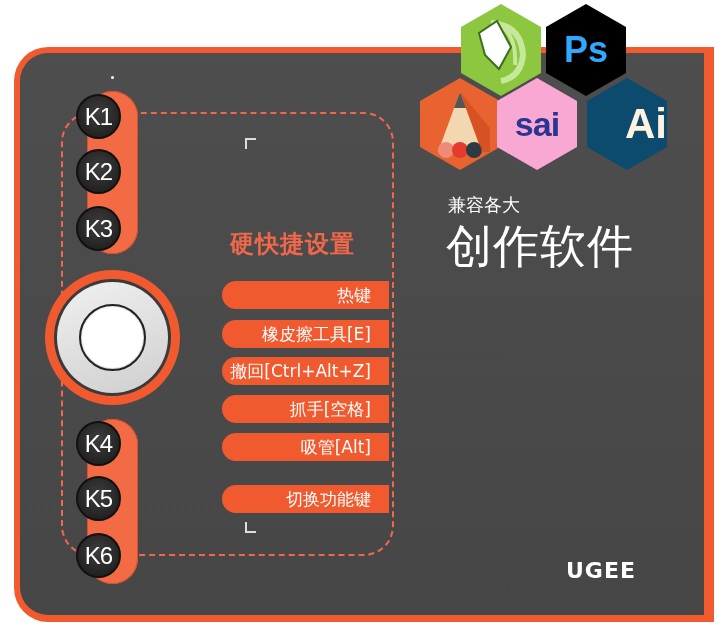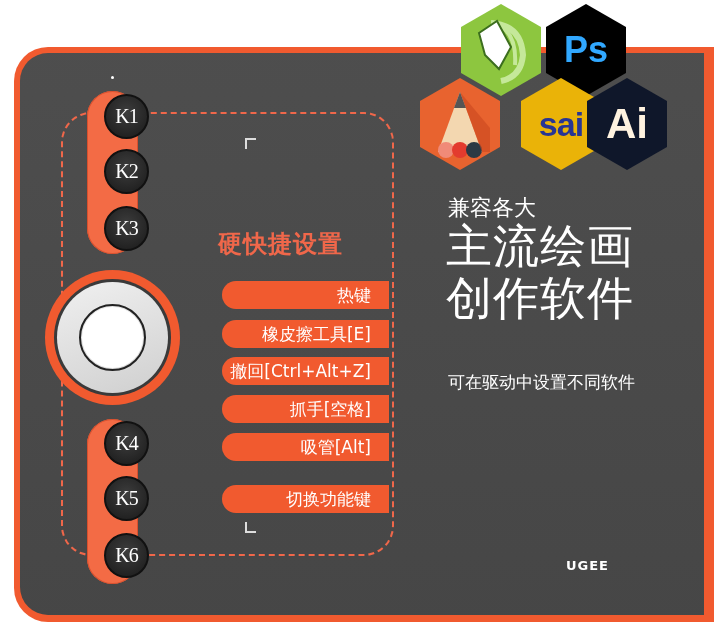--- a/index.html
+++ b/index.html
@@ -8,41 +8,41 @@
   .tablet-inner{position:absolute;left:20px;top:53px;width:684px;height:562px;background:#4a4a4a;border-radius:28px 0 0 28px;}
   .tablet-shade{position:absolute;left:20px;top:53px;width:684px;height:562px;border-radius:28px 0 0 28px;background:linear-gradient(180deg,rgba(255,255,255,0.02),rgba(0,0,0,0.05));}
   .dot{position:absolute;left:111px;top:76px;width:3px;height:3px;background:#fff;border-radius:50%;}
   .work-area{position:absolute;left:61px;top:112px;width:333px;height:444px;border:2px dashed #f0674a;border-radius:30px;box-sizing:border-box;}
   .corner{position:absolute;width:9px;height:9px;border-color:#ddd;border-style:solid;}
   .corner.tl{left:245px;top:138px;border-width:2px 0 0 2px;}
   .corner.bl{left:245px;top:522px;border-width:0 0 2px 2px;}
   .pill{position:absolute;left:87px;width:51px;background:#f36b45;border-radius:26px;box-shadow:0 0 0 1px #d9502e inset;}
   .pill.top{top:91px;height:163px;}
   .pill.bottom{top:419px;height:165px;}
-  .key{position:absolute;left:104px;width:45px;height:45px;border-radius:50%;background:radial-gradient(circle at 50% 40%,#3d3d3d,#222 75%);border:2px solid #111;box-sizing:border-box;color:#fff;font-size:20px;display:flex;align-items:center;justify-content:center;font-family:Liberation Serif, serif;letter-spacing:-1px;}
+  .key{position:absolute;left:76px;width:45px;height:45px;border-radius:50%;background:radial-gradient(circle at 50% 40%,#3d3d3d,#222 75%);border:2px solid #111;box-sizing:border-box;color:#fff;font-size:24px;display:flex;align-items:center;justify-content:center;font-family:Liberation Sans, sans-serif;letter-spacing:-1px;}
   .ring-outer{position:absolute;left:45px;top:270px;width:135px;height:135px;border-radius:50%;background:#f15a2f;}
   .ring-dark{position:absolute;left:54px;top:279px;width:117px;height:117px;border-radius:50%;background:#3a3a3a;}
   .ring-gray{position:absolute;left:57px;top:282px;width:111px;height:111px;border-radius:50%;background:linear-gradient(160deg,#f0f0f0,#cfcfcf);}
   .ring-line{position:absolute;left:79px;top:304px;width:67px;height:67px;border-radius:50%;border:2px solid #222;box-sizing:border-box;}
   .ring-center{position:absolute;left:82px;top:307px;width:61px;height:61px;border-radius:50%;background:#fff;}
-  .section-title{position:absolute;left:218px;top:228px;color:#f0674a;font-size:24px;font-weight:bold;letter-spacing:1px;}
+  .section-title{position:absolute;left:230px;top:228px;color:#f0674a;font-size:24px;font-weight:bold;letter-spacing:1px;}
   .fn{position:absolute;left:222px;width:167px;height:28px;background:#f15a2f;border-radius:14px 0 0 14px;color:#fff;font-size:17px;text-align:right;padding-right:18px;box-sizing:border-box;line-height:28px;white-space:nowrap;}
   .hex{position:absolute;width:80px;height:92px;clip-path:polygon(50% 0,100% 25%,100% 75%,50% 100%,0 75%,0 25%);display:flex;align-items:center;justify-content:center;}
   .hex.corel{left:461px;top:4px;background:#8dc63f;}
   .hex.ps{left:546px;top:4px;background:#000000;}
   .hex.sketch{left:420px;top:78px;background:#e8632f;}
-  .hex.sai{left:521px;top:78px;background:#eab308;align-items:center;}
-  .hex.ai{left:587px;top:78px;background:#0f172a;}
+  .hex.sai{left:497px;top:78px;background:#f9a8d4;align-items:center;}
+  .hex.ai{left:587px;top:78px;background:#0c4a6e;justify-content:flex-end;}
   .ps-text{color:#31a8ff;font-size:36px;font-weight:bold;font-family:"Liberation Sans",sans-serif;}
   .ai-text{color:#fff3e0;font-size:42px;font-weight:bold;font-family:"Liberation Sans",sans-serif;}
   .sai-text{color:#283593;font-size:34px;font-weight:bold;font-family:"Liberation Sans",sans-serif;letter-spacing:-1px;}
-  .subtitle{position:absolute;left:448px;top:193px;color:#fff;font-size:22px;}
+  .subtitle{position:absolute;left:448px;top:193px;color:#fff;font-size:18px;}
   .headline{position:absolute;left:446px;top:220px;color:#fff;font-size:46px;line-height:52px;letter-spacing:1px;}
   .desc{position:absolute;left:448px;top:370px;color:#fff;font-size:17px;line-height:25px;}
-  .brand{position:absolute;left:566px;top:558px;color:#fff;font-size:13px;font-weight:bold;letter-spacing:1px;font-family:"DejaVu Sans",sans-serif;}
+  .brand{position:absolute;left:566px;top:558px;color:#fff;font-size:22px;font-weight:bold;letter-spacing:1px;font-family:"DejaVu Sans",sans-serif;}
 </style>
 </head>
 <body>
 
 <div class="tablet"></div>
 <div class="tablet-inner"></div>
 <div class="tablet-shade"></div>
 <div class="dot"></div>
 
 <div class="work-area"></div>
@@ -96,20 +96,18 @@
 </div>
 <div class="hex sai">
     <span class="sai-text">sai</span>
   </div>
 <div class="hex ai">
     <span class="ai-text">Ai</span>
   </div>
 
 <div class="subtitle">兼容各大</div>
 <div class="headline">
-  <div>主流绘画</div>
   <div>创作软件</div>
 </div>
 <div class="desc">
-  <div>可在驱动中设置不同软件</div>
 </div>
 
 <div class="brand">UGEE</div>
 
 </body></html>

